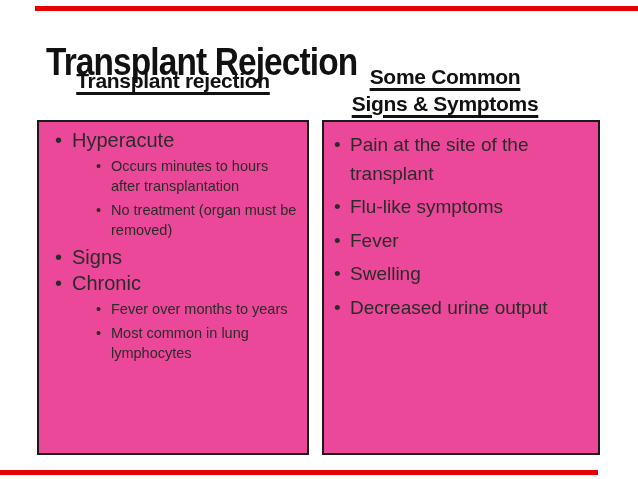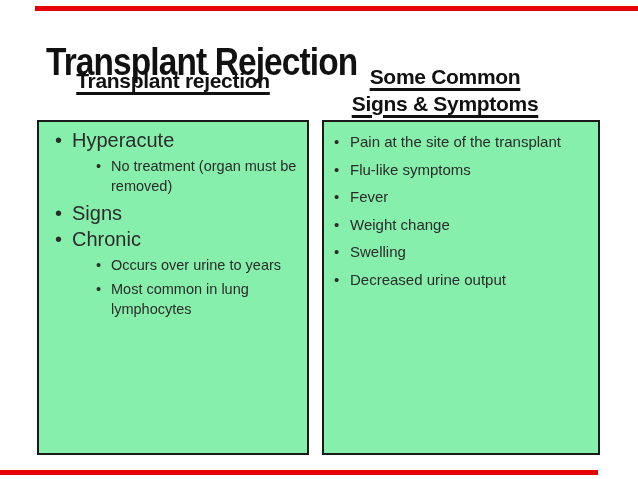--- a/index.html
+++ b/index.html
@@ -66,21 +66,21 @@
   .header-right {
     top: 64px;
     left: 306px;
     width: 278px;
   }
   .panel {
     position: absolute;
     top: 120px;
     height: 335px;
     border: 2px solid #1a1a1a;
-    background: #86efac;
+    background: #ec4899;
     box-sizing: border-box;
   }
   .panel-left {
     left: 37px;
     width: 272px;
     padding: 7px 6px 0 16px;
   }
   .panel-right {
     left: 322px;
     width: 278px;
@@ -107,21 +107,21 @@
   .lvl2 > li {
     padding-left: 15px;
     font-size: 14.5px;
     line-height: 1.38;
     font-weight: normal;
     color: #2b2b2b;
     margin-bottom: 4px;
   }
   .symptoms > li {
     padding-left: 16px;
-    font-size: 15px;
+    font-size: 19px;
     line-height: 1.5;
     color: #2b2b2b;
     margin-bottom: 5px;
   }
 </style>
 </head>
 <body>
 
 <div class="slide">
 
@@ -136,42 +136,42 @@
   <div class="col-header header-right">
     <span class="u">Some Common</span><br>
     <span class="u">Signs &amp; Symptoms</span>
   </div>
 
   <div class="panel panel-left">
     <ul class="lvl1">
       <li>
         <span>Hyperacute</span>
         <ul class="lvl2">
+          <li>Occurs minutes to hours after transplantation</li>
           <li>No treatment (organ must be removed)</li>
         </ul>
       </li>
       <li>
         <span>Signs</span>
       </li>
       <li>
         <span>Chronic</span>
         <ul class="lvl2">
-          <li>Occurs over urine to years</li>
+          <li>Fever over months to years</li>
           <li>Most common in lung lymphocytes</li>
         </ul>
       </li>
     </ul>
   </div>
 
   <div class="panel panel-right">
     <ul class="symptoms">
       <li>Pain at the site of the transplant</li>
       <li>Flu-like symptoms</li>
       <li>Fever</li>
-      <li>Weight change</li>
       <li>Swelling</li>
       <li>Decreased urine output</li>
     </ul>
   </div>
 
   <div class="accent-line accent-bottom" style="background:#e60000;"></div>
 
 </div>
 
 </body></html>

